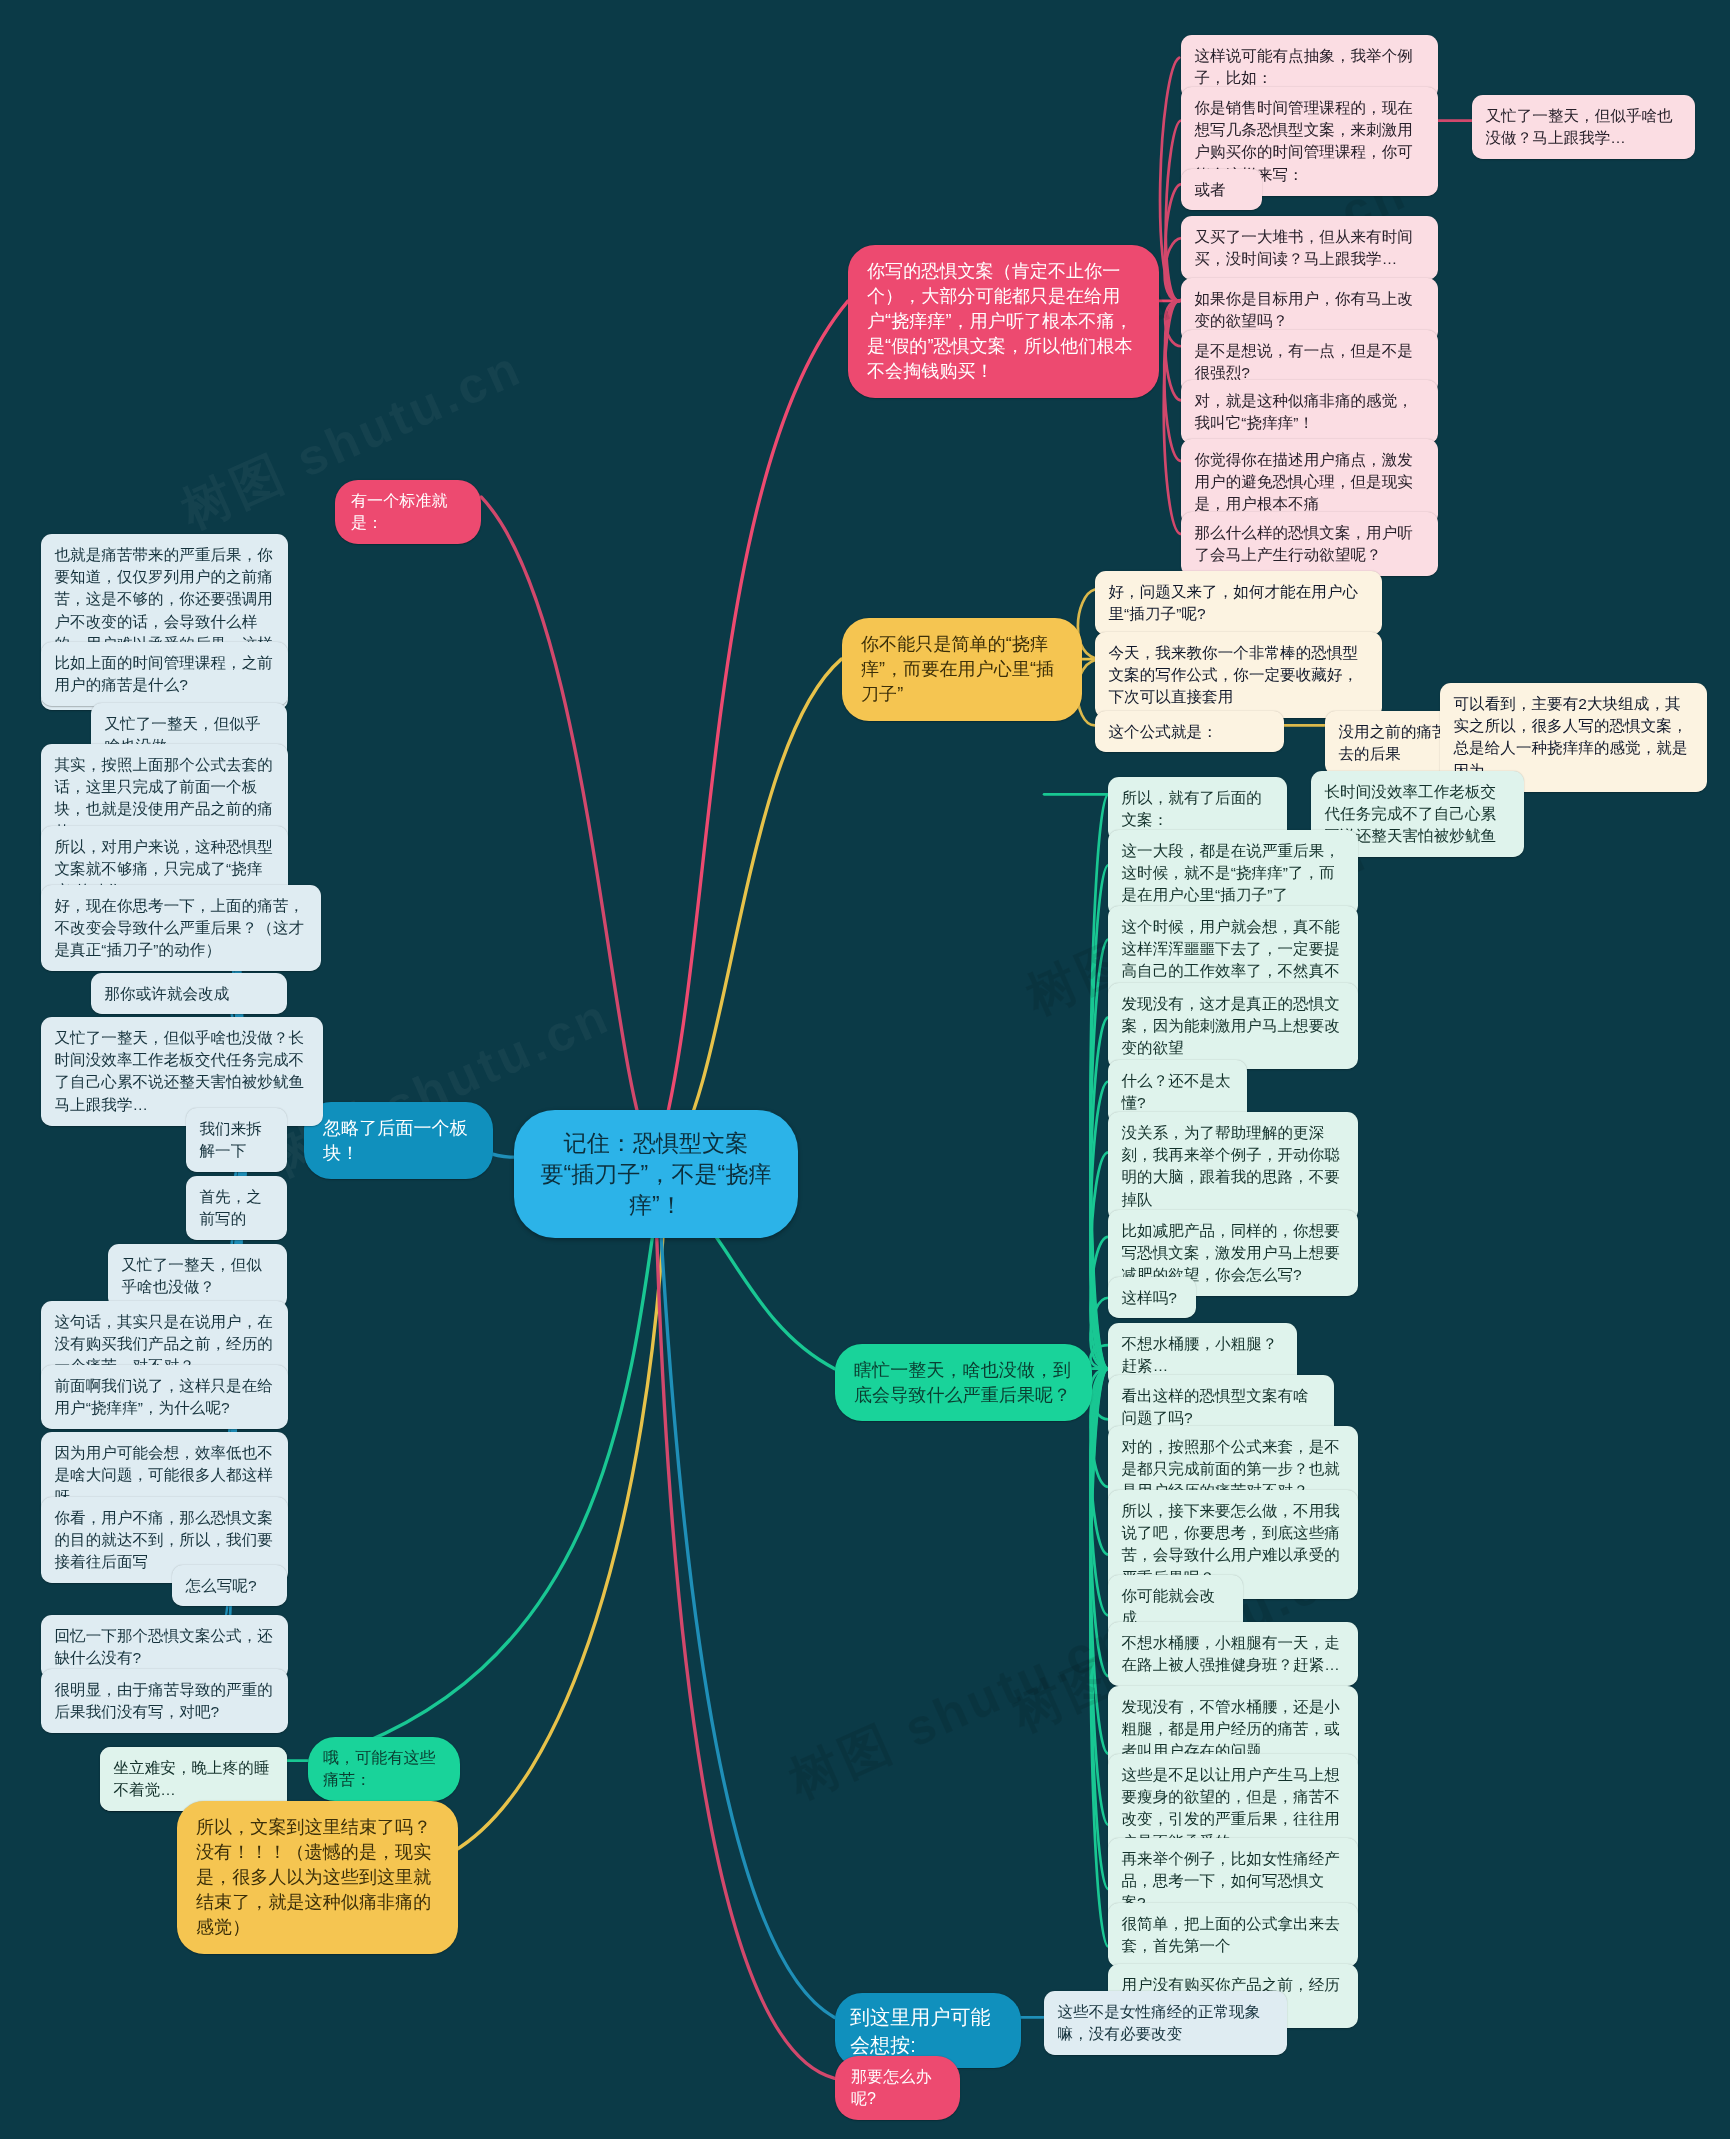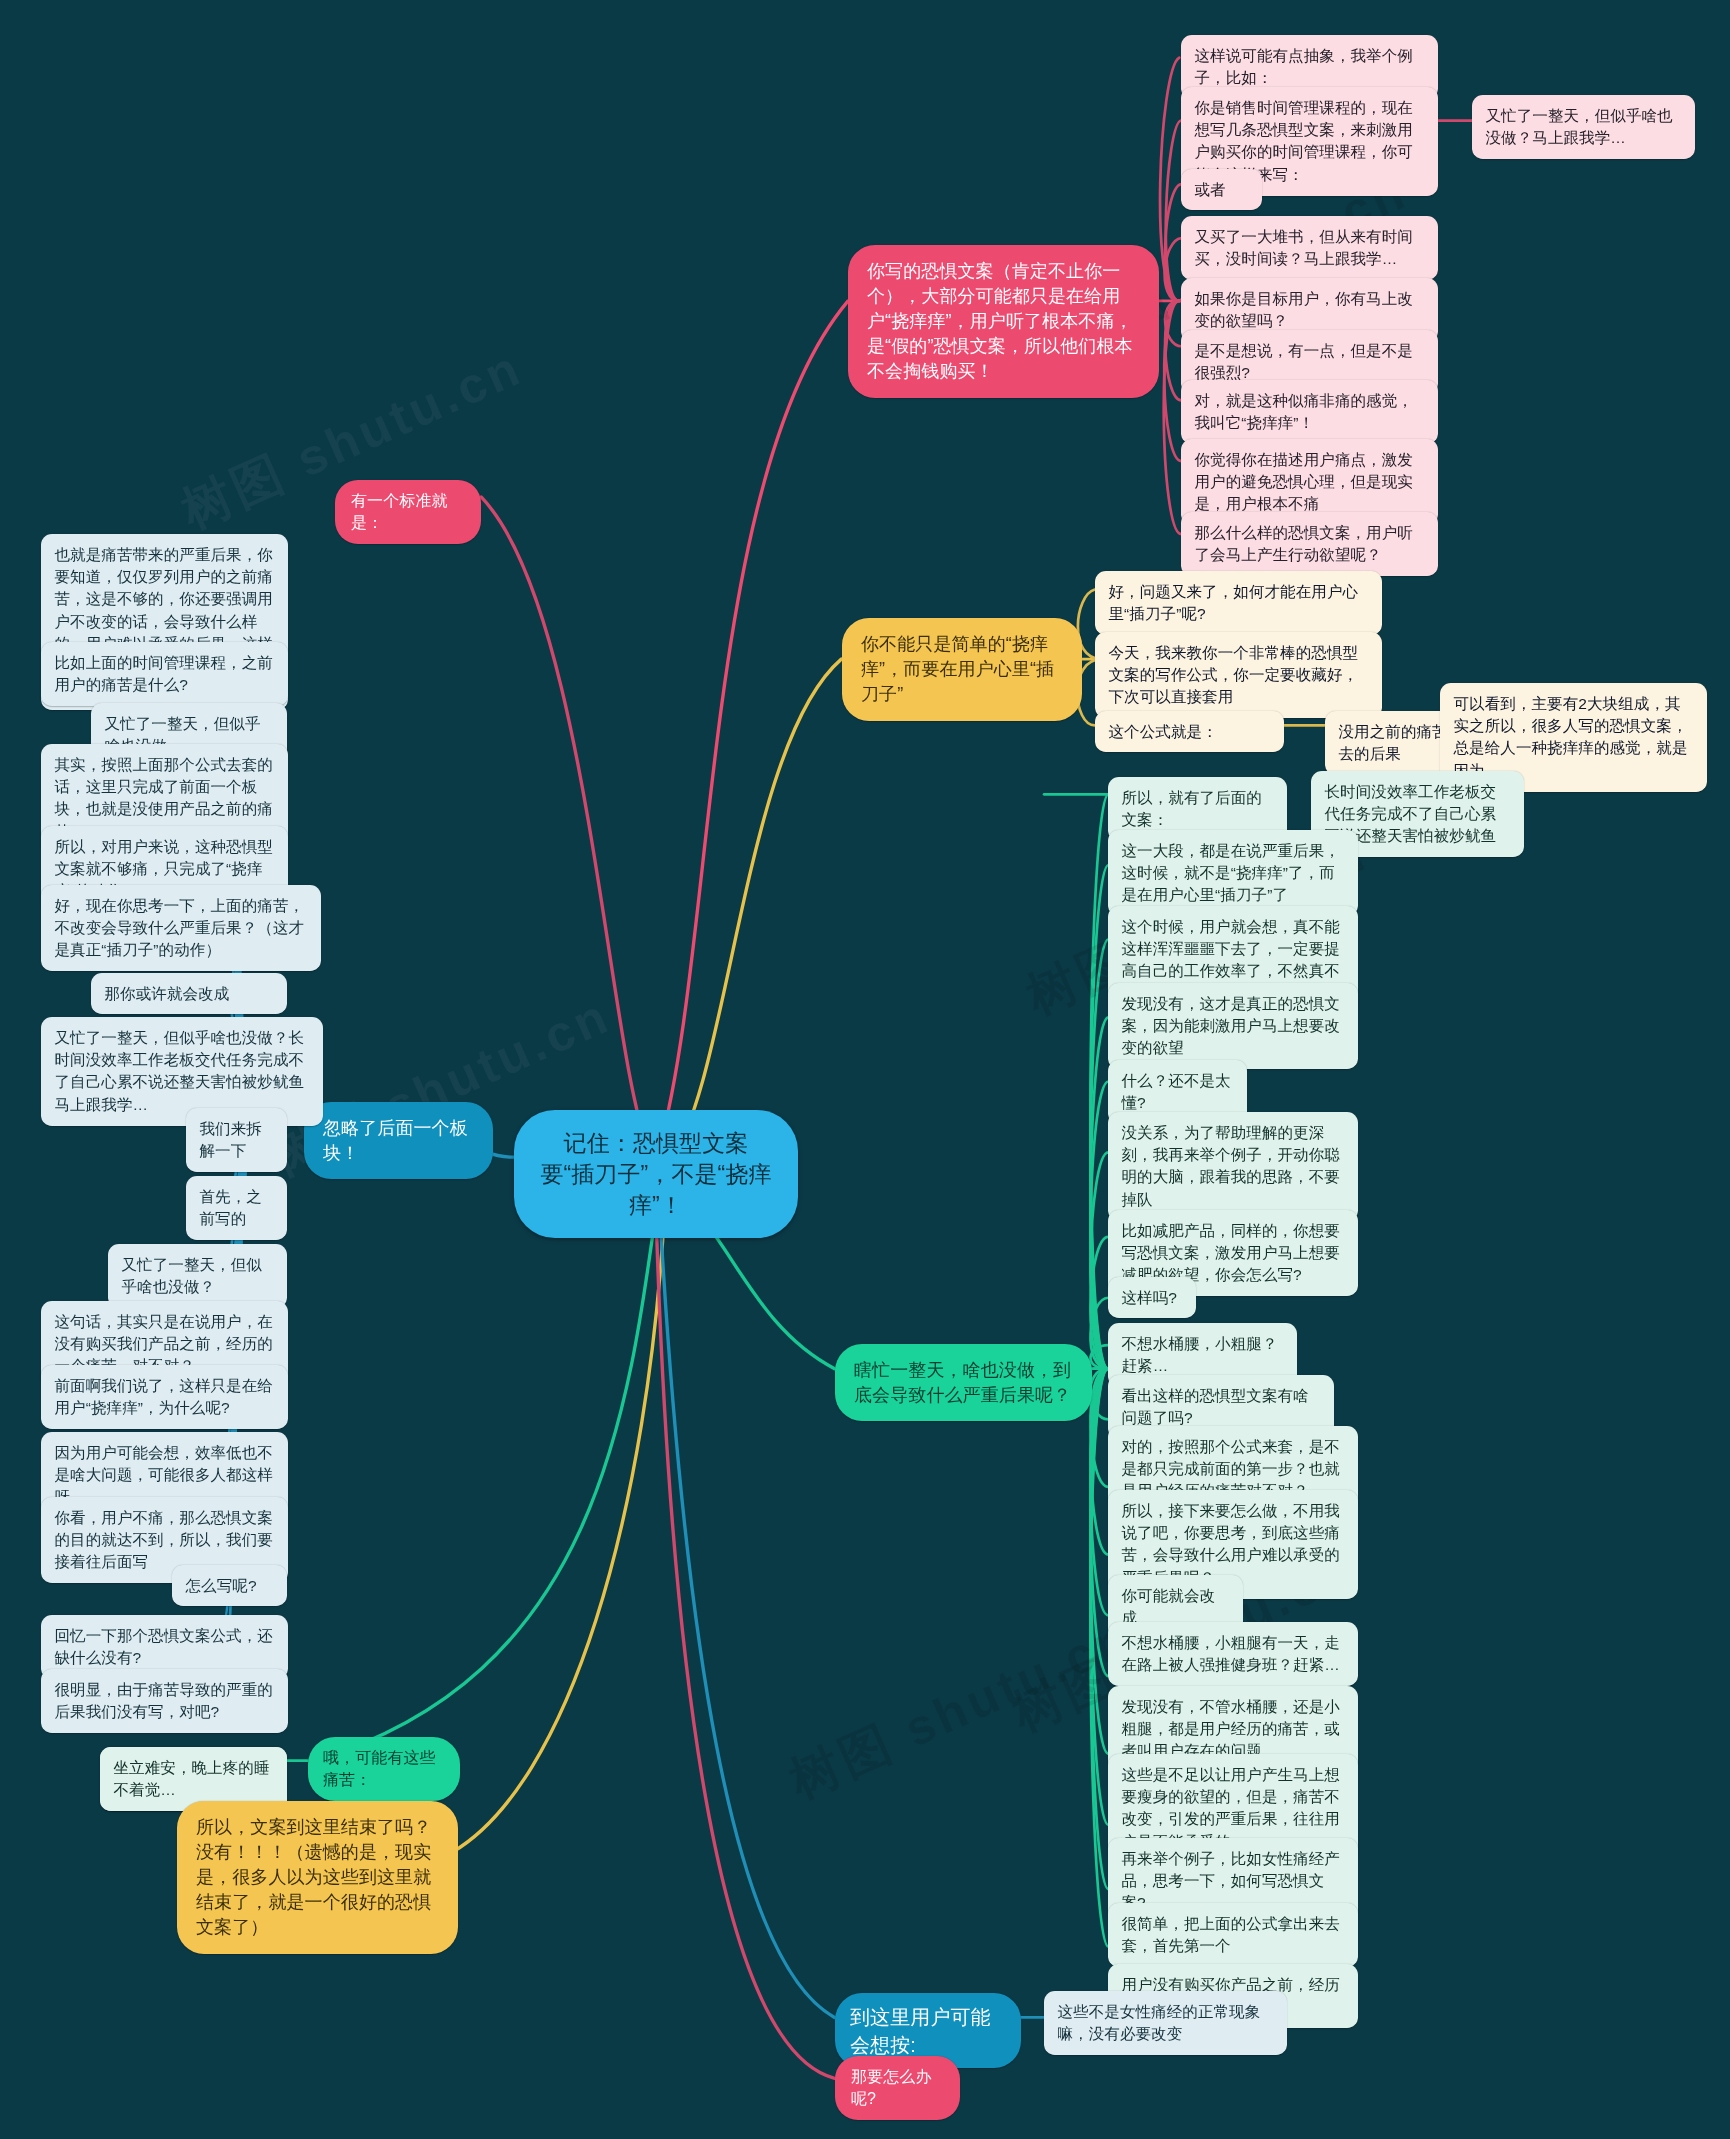--- a/index.html
+++ b/index.html
@@ -220,21 +220,21 @@
   <div class="node leaf green" style="left:1108px; top:1622px; width:250px;">不想水桶腰，小粗腿有一天，走在路上被人强推健身班？赶紧…</div>
   <div class="node leaf green" style="left:1108px; top:1686px; width:250px;">发现没有，不管水桶腰，还是小粗腿，都是用户经历的痛苦，或者叫用户存在的问题</div>
   <div class="node leaf green" style="left:1108px; top:1754px; width:250px;">这些是不足以让用户产生马上想要瘦身的欲望的，但是，痛苦不改变，引发的严重后果，往往用户是不能承受的</div>
   <div class="node leaf green" style="left:1108px; top:1838px; width:250px;">再来举个例子，比如女性痛经产品，思考一下，如何写恐惧文案?</div>
   <div class="node leaf green" style="left:1108px; top:1903px; width:250px;">很简单，把上面的公式拿出来去套，首先第一个</div>
   <div class="node leaf green" style="left:1108px; top:1964px; width:250px;">用户没有购买你产品之前，经历了什么痛苦呢？</div>
 
   <div class="node branch green" style="left:308px; top:1737px; width:152px; font-size:16px; padding:9.5px 15px;">哦，可能有这些痛苦：</div>
   <div class="node leaf green" style="left:100px; top:1747px; width:187px;">坐立难安，晚上疼的睡不着觉…</div>
 
-  <div class="node branch yellow" style="left:177px; top:1801px; width:281px;">所以，文案到这里结束了吗？没有！！！（遗憾的是，现实是，很多人以为这些到这里就结束了，就是一个很好的恐惧文案了）</div>
+  <div class="node branch yellow" style="left:177px; top:1801px; width:281px;">所以，文案到这里结束了吗？没有！！！（遗憾的是，现实是，很多人以为这些到这里就结束了，就是这种似痛非痛的感觉）</div>
 
   <div class="node branch blue" style="left:835px; top:1993px; width:186px; font-size:20px; padding:9.5px 15px;">到这里用户可能会想按:</div>
   <div class="node leaf blue" style="left:1044px; top:1991px; width:243px;">这些不是女性痛经的正常现象嘛，没有必要改变</div>
 
   <div class="node branch pinksm" style="left:835px; top:2056px; width:125px;">那要怎么办呢?</div>
 
 </div>
 
 
 </body></html>

